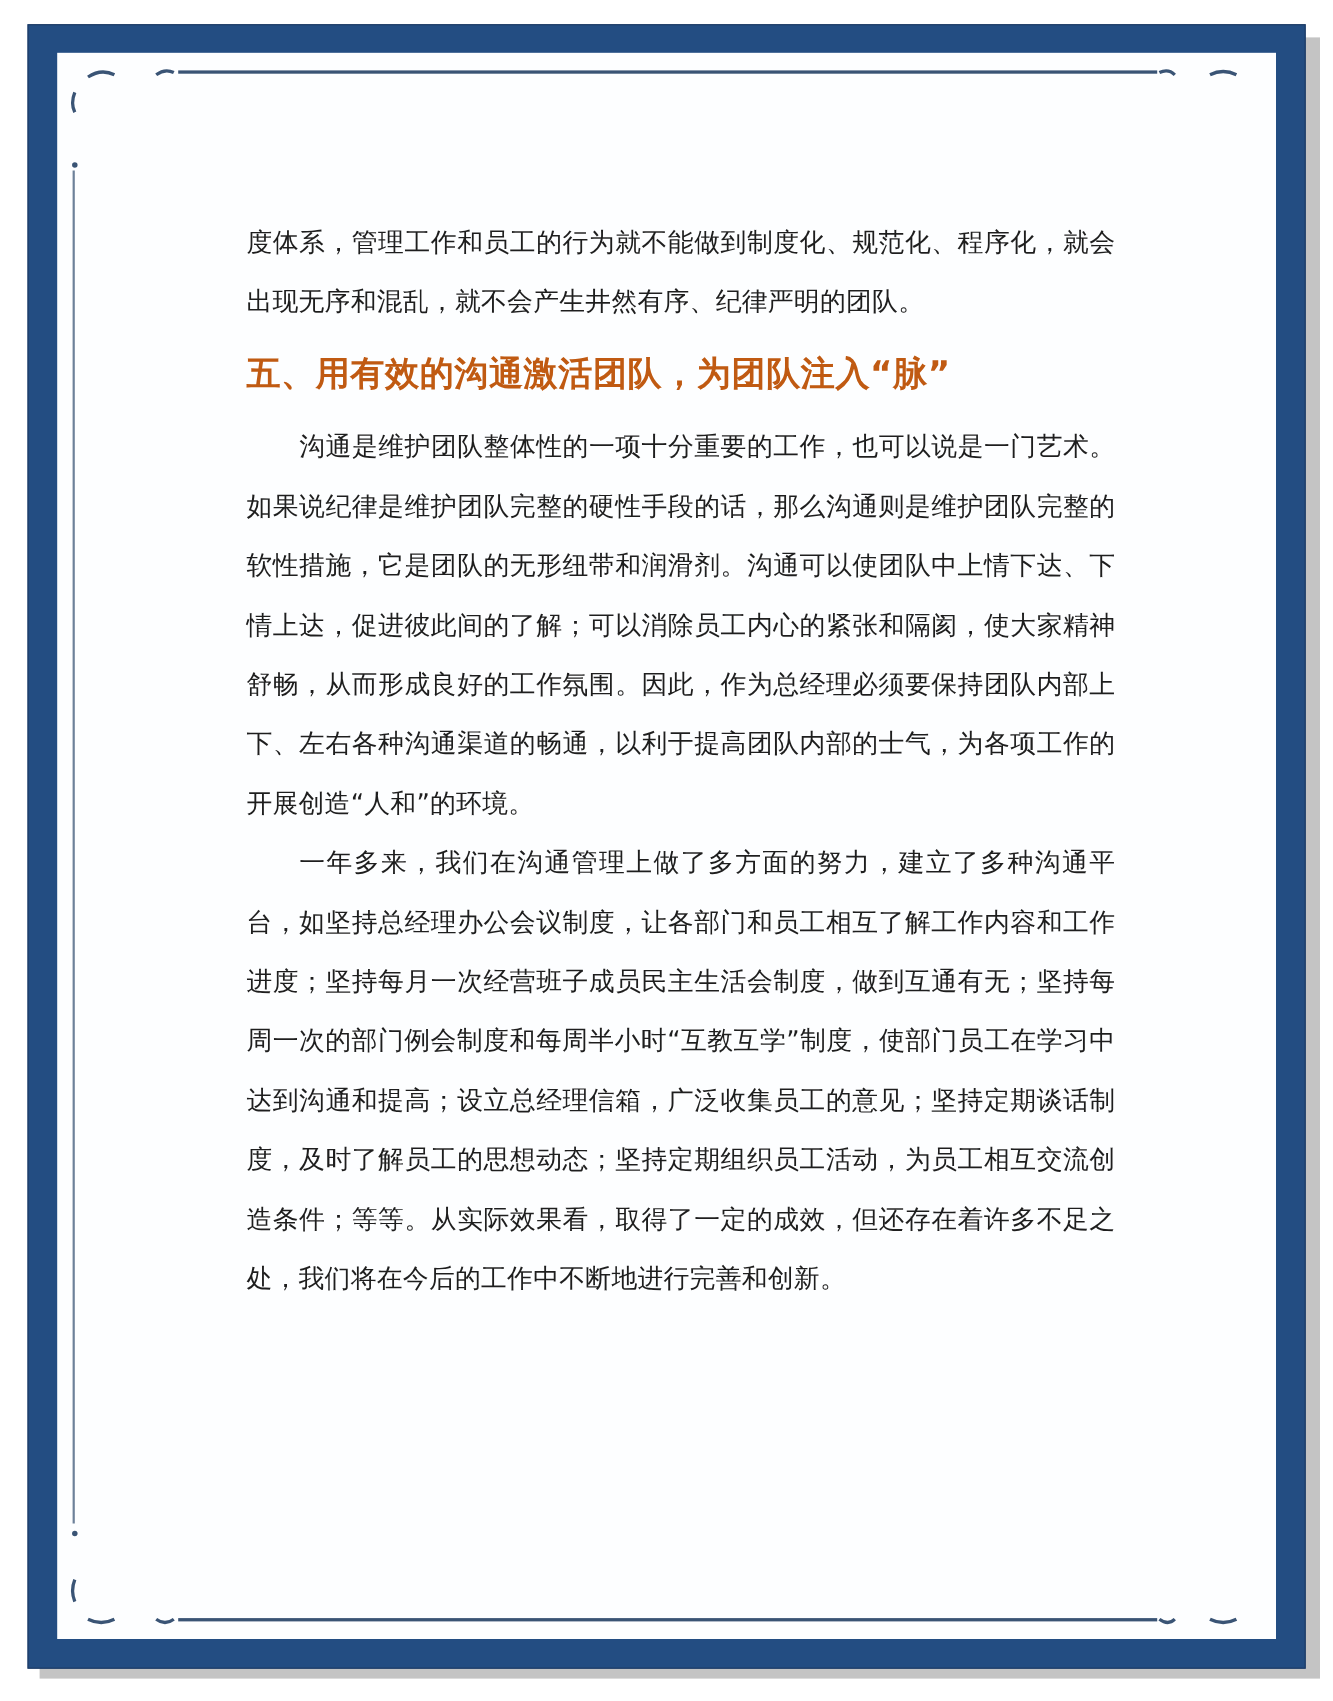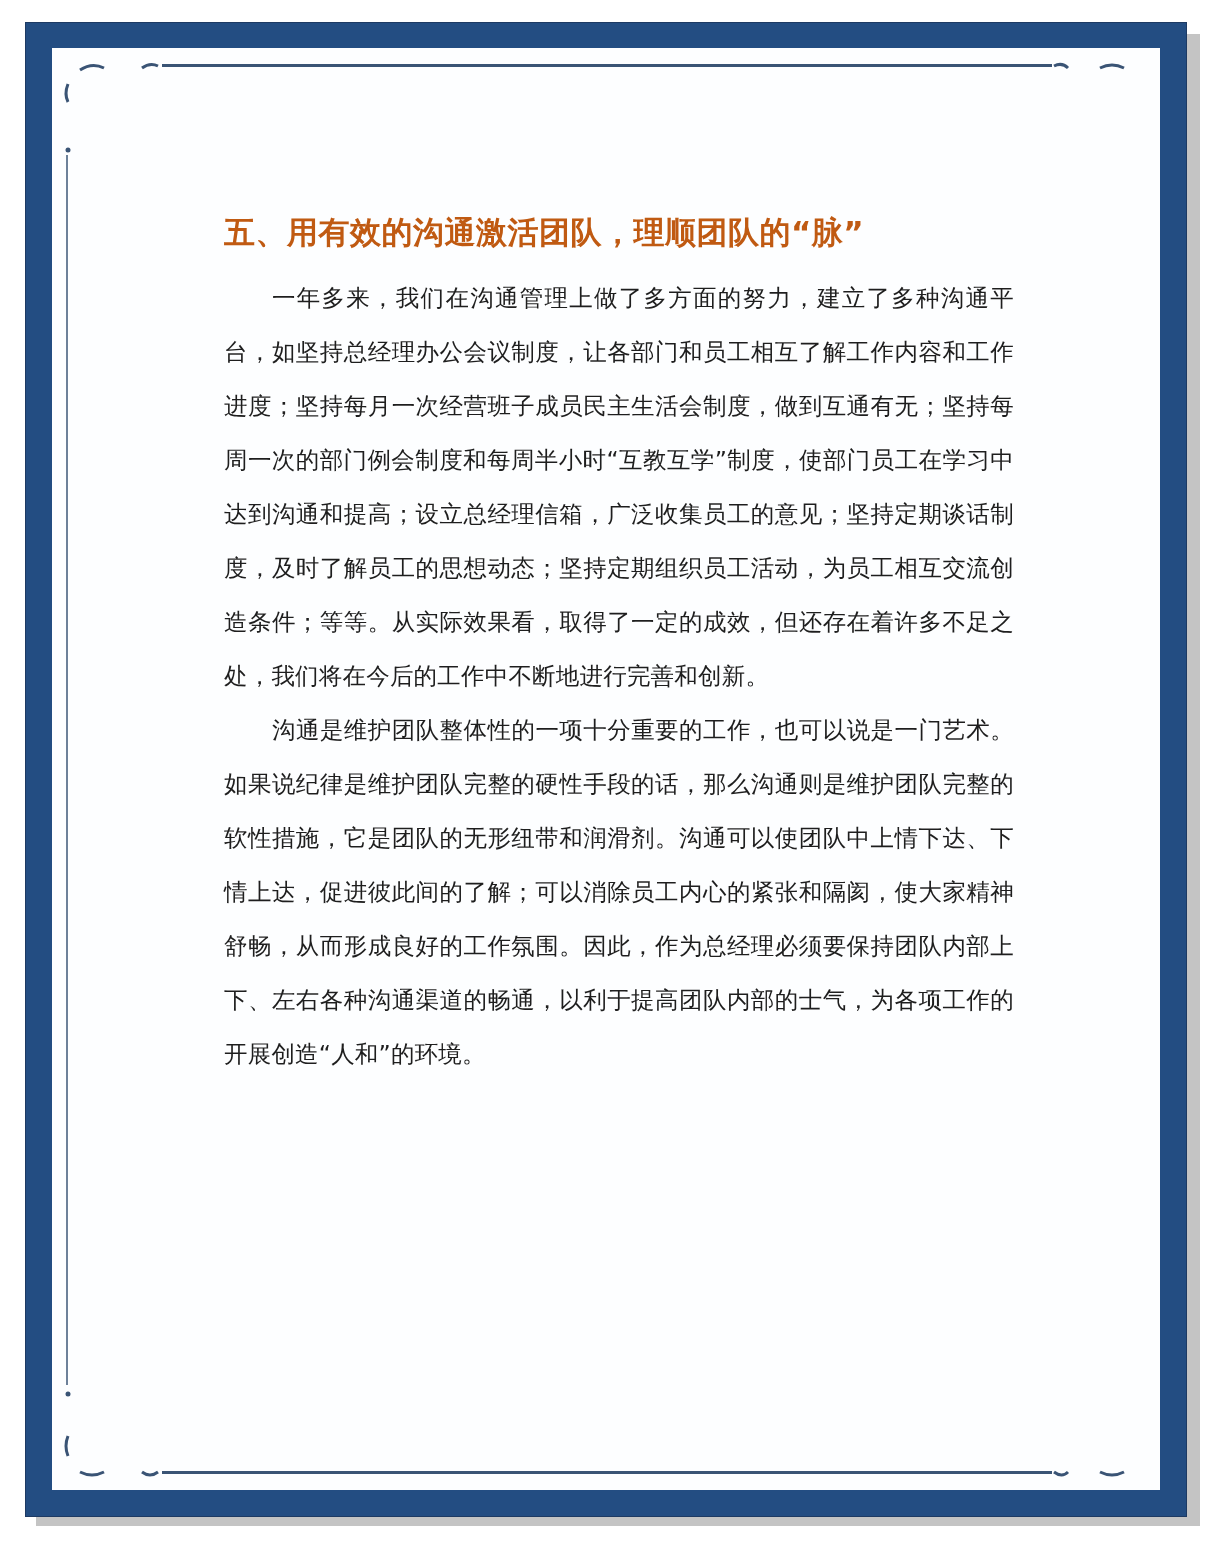--- a/index.html
+++ b/index.html
@@ -80,16 +80,17 @@
   </svg>
 </div>
 <div class="ornament" style="left:1050px; top:1380px;">
   <svg viewBox="0 0 100 100">
     <path d="M4 92 Q12 98 18 92" stroke="#3a5475" stroke-width="3" fill="none"></path>
     <path d="M50 92 Q62 98 74 92" stroke="#3a5475" stroke-width="3" fill="none"></path>
   </svg>
 </div>
 
 <div class="content">
-  <h2 class="h h1">五、用有效的沟通激活团队，理顺团队的“脉”</h2>
+  <p class="p">度体系，管理工作和员工的行为就不能做到制度化、规范化、程序化，就会出现无序和混乱，就不会产生井然有序、纪律严明的团队。</p>
+  <h2 class="h h1">五、用有效的沟通激活团队，为团队注入“脉”</h2>
+  <p class="p indent">沟通是维护团队整体性的一项十分重要的工作，也可以说是一门艺术。如果说纪律是维护团队完整的硬性手段的话，那么沟通则是维护团队完整的软性措施，它是团队的无形纽带和润滑剂。沟通可以使团队中上情下达、下情上达，促进彼此间的了解；可以消除员工内心的紧张和隔阂，使大家精神舒畅，从而形成良好的工作氛围。因此，作为总经理必须要保持团队内部上下、左右各种沟通渠道的畅通，以利于提高团队内部的士气，为各项工作的开展创造“人和”的环境。</p>
   <p class="p indent">一年多来，我们在沟通管理上做了多方面的努力，建立了多种沟通平台，如坚持总经理办公会议制度，让各部门和员工相互了解工作内容和工作进度；坚持每月一次经营班子成员民主生活会制度，做到互通有无；坚持每周一次的部门例会制度和每周半小时“互教互学”制度，使部门员工在学习中达到沟通和提高；设立总经理信箱，广泛收集员工的意见；坚持定期谈话制度，及时了解员工的思想动态；坚持定期组织员工活动，为员工相互交流创造条件；等等。从实际效果看，取得了一定的成效，但还存在着许多不足之处，我们将在今后的工作中不断地进行完善和创新。</p>
-  <p class="p indent">沟通是维护团队整体性的一项十分重要的工作，也可以说是一门艺术。如果说纪律是维护团队完整的硬性手段的话，那么沟通则是维护团队完整的软性措施，它是团队的无形纽带和润滑剂。沟通可以使团队中上情下达、下情上达，促进彼此间的了解；可以消除员工内心的紧张和隔阂，使大家精神舒畅，从而形成良好的工作氛围。因此，作为总经理必须要保持团队内部上下、左右各种沟通渠道的畅通，以利于提高团队内部的士气，为各项工作的开展创造“人和”的环境。</p>
 </div>
 
 </body></html>

